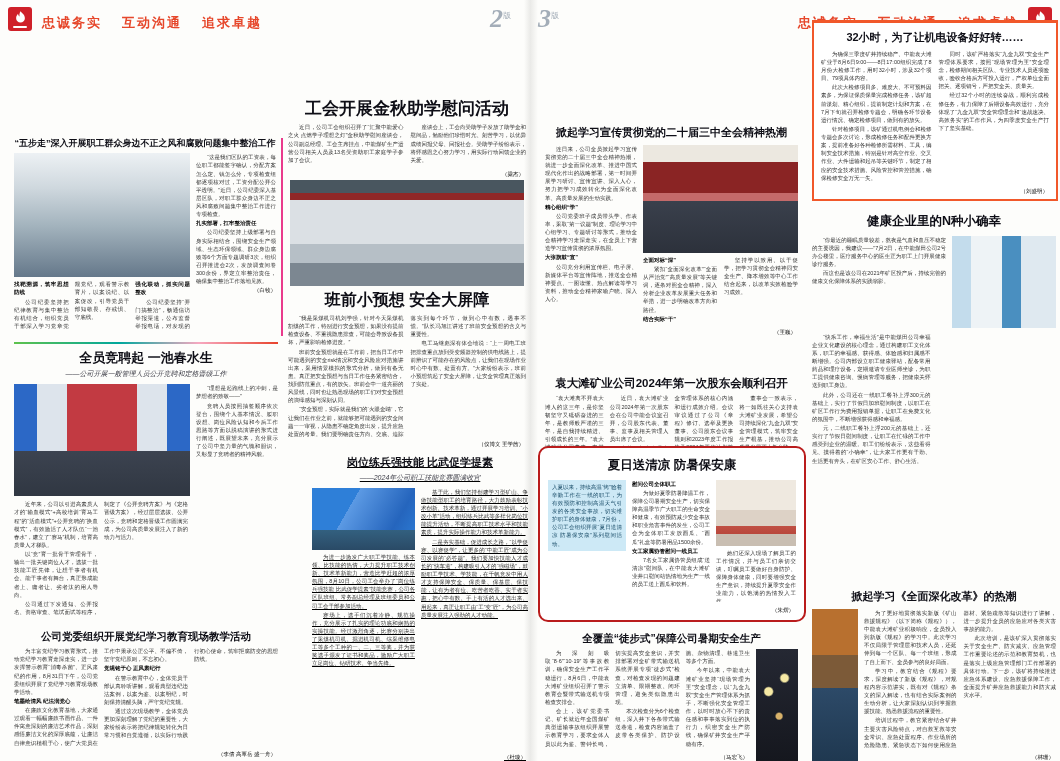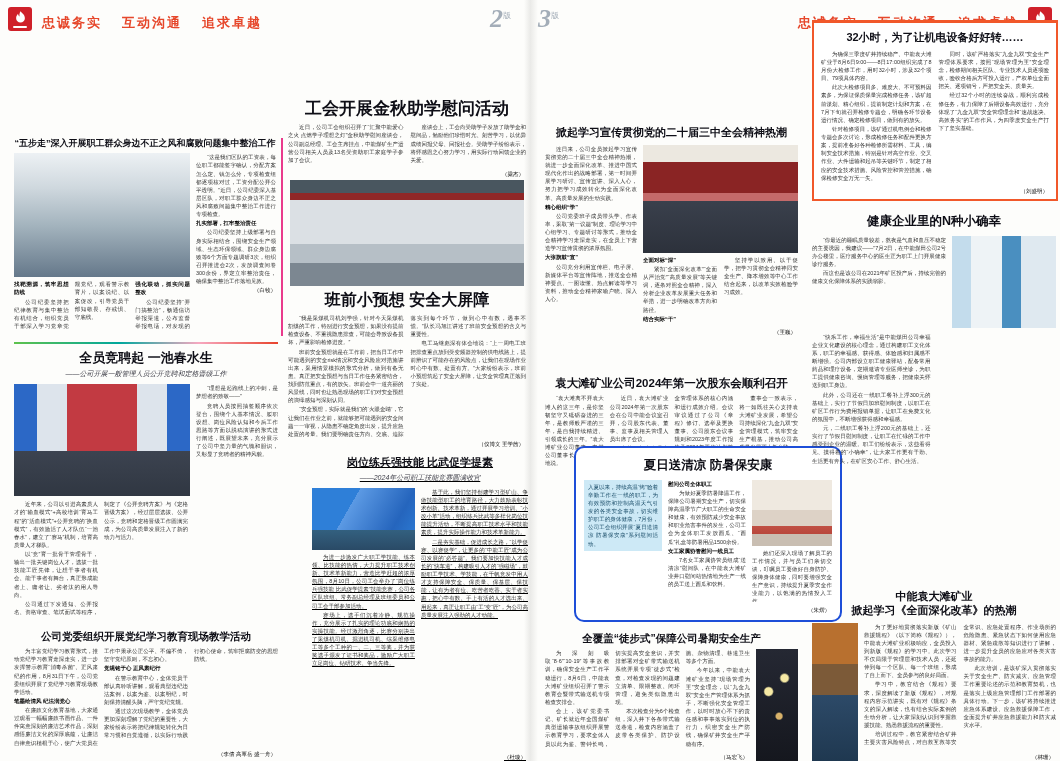--- a/index.html
+++ b/index.html
@@ -29,21 +29,21 @@
   .cols2{column-count:2;column-gap:7px;column-fill:auto;height:100%;}
   .cols3{column-count:3;column-gap:6px;column-fill:auto;height:100%;}
   .cols4{column-count:4;column-gap:6px;column-fill:auto;height:100%;}
   .byrow{flex:none;text-align:right;font-size:5.5px;color:#111;padding:2px 2px 0 0;}
   .row{display:flex;gap:6px;overflow:hidden;}
   .photo{flex:none;}
   
   .rule-pink{width:2px;background:#e93a8c;}
   .rule-rainbow{height:2px;background:linear-gradient(90deg,#5fc24d,#00a79d 40%,#f7a8c0 70%,#e8432c 100%);}
   
-  .box-blue{border:2px solid #1d4ed8;border-radius:10px;background:#fff;margin-left:36px;}
+  .box-blue{border:2px solid #b91c1c;border-radius:10px;background:#fff;}
   .box-orange{border:2px solid #f1582a;border-top-width:3px;background:#fff;}
   
   .ph-a{background:linear-gradient(180deg,#edf1f4 0%,#cfd8de 28%,#a4b4be 58%,#65788a 100%);}
   .ph-b{background:linear-gradient(180deg,#49565f 0%,#49565f 12%,#8f2727 12%,#8f2727 19%,#dbe0e4 19%,#dbe0e4 60%,#b6bfc6 60%,#b6bfc6 78%,#7c8791 78%,#7c8791 100%);}
   .ph-d{background:linear-gradient(180deg,rgba(0,0,0,0) 0%,rgba(0,0,0,0) 60%,#3c4350 60%,#303742 100%),
                linear-gradient(90deg,#2c68c6 0%,#2c68c6 13%,#dde4ec 13%,#dde4ec 30%,#c23a42 30%,#c23a42 70%,#dde4ec 70%,#dde4ec 87%,#2c68c6 87%);}
   .ph-f{background:linear-gradient(180deg,rgba(0,0,0,0) 0%,rgba(0,0,0,0) 68%,#33607f 68%,#2a4a66 100%),
                linear-gradient(120deg,#2e7fd8 0%,#2e7fd8 35%,#5c9ae4 35%,#2565bd 75%,#2e7fd8 100%);}
   .ph-g{background:linear-gradient(180deg,#ece8e0 0%,#ece8e0 16%,#8a2424 16%,#8a2424 44%,#c46a6a 44%,#c46a6a 52%,#3a404c 52%,#2c313b 100%);}
   .ph-x{background:linear-gradient(180deg,#efe9e0 0%,#efe9e0 45%,#ddd2c6 45%,#ddd2c6 70%,#c05044 70%,#b8473c 82%,#c9beb2 82%);}
@@ -302,21 +302,20 @@
     <div class="body" style="flex:1;margin-top:5px;">
       <div class="cols2">
           <p>“快乐工作，幸福生活”是中能煤田公司幸福企业文化建设的核心理念，通过构建职工文化体系，职工的幸福感、获得感、体验感和归属感不断增强。公司内部设立职工健康驿站，配备常用药品和理疗设备，定期邀请专业医师坐诊，为职工提供健康咨询、慢病管理等服务，把健康关怀送到职工身边。</p>
           <p>此外，公司还在一线职工餐补上浮300元的基础上，实行了节假日加班慰问制度，以职工在矿区工作行为费用报销单据，让职工在免费文化的氛围中，不断增强获得感和幸福感。</p>
           <p>元，二线职工餐补上浮200元的基础上，还实行了节假日慰问制度，让职工在忙碌的工作中感受到企业的温暖。职工们纷纷表示，这些看得见、摸得着的“小确幸”，让大家工作更有干劲、生活更有奔头，在矿区安心工作、舒心生活。</p>
         </div>
     </div>
   </div>
 
   <div class="abs art" style="left:812px;top:590px;width:244px;height:171px;">
-    <div class="hl" style="font-size:11px;">中能袁大滩矿业</div>
     <div class="hl" style="font-size:11px;">掀起学习《全面深化改革》的热潮</div>
     <div class="row" style="flex:1;margin-top:5px;">
       <div class="photo ph-l" style="width:46px;height:100%;"></div>
       <div style="flex:1;display:flex;flex-direction:column;overflow:hidden;">
         <div class="body" style="flex:1;">
           <div class="cols2">
               <p>为了更好地贯彻落实新版《矿山救援规程》（以下简称《规程》），中能袁大滩矿业积极响应，全员投入到新版《规程》的学习中。此次学习不仅局限于管理层和技术人员，还延伸到每一个区队、每一个班组，形成了自上而下、全员参与的良好局面。</p>
               <p>学习中，教官结合《规程》要求，深度解读了新版《规程》，对规程内容示范讲实，既有对《规程》条文的深入解读，也有结合实际案例的生动分析，让大家深刻认识到掌握救援技能、熟悉救援流程的重要性。</p>
               <p>培训过程中，教官紧密结合矿井主要灾害风险特点，对自救互救等安全常识、应急处置程序、作业场所的危险隐患、紧急状态下如何使用应急器材、紧急疏散等知识进行了讲解，进一步提升全员的应急应对各类灾害事故的能力。</p>
               <p>此次培训，是该矿深入贯彻落实关于安全生产、防灾减灾、应急管理工作重要论述的示范和教育契机，也是落实上级应急管理部门工作部署的具体行动。下一步，该矿将持续推进应急体系建设、应急救援保障工作，全面提升矿井应急救援能力和防灾减灾水平。</p>

